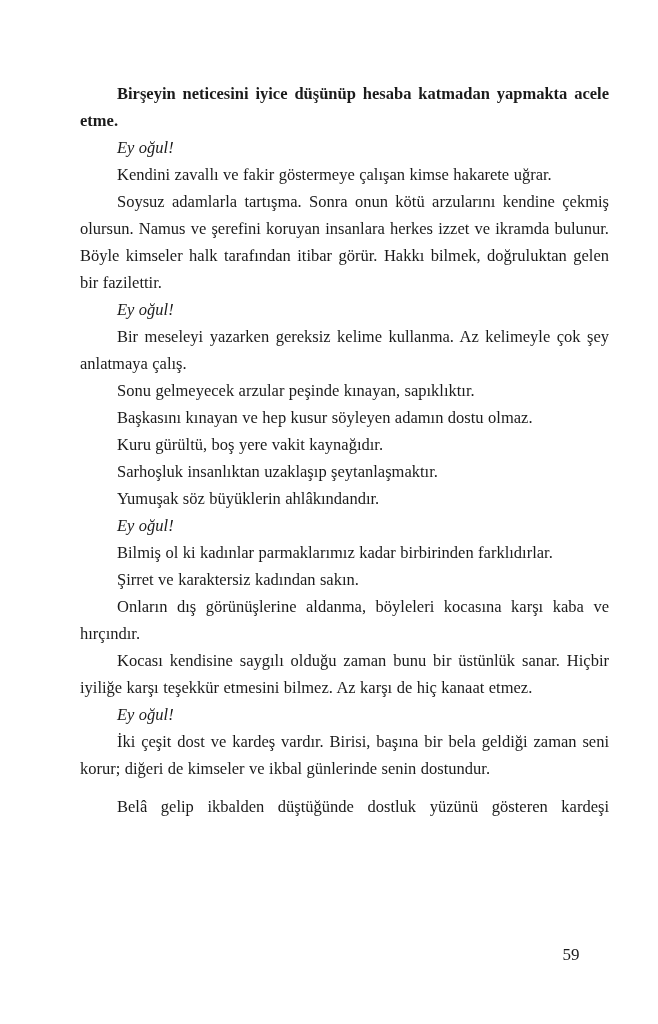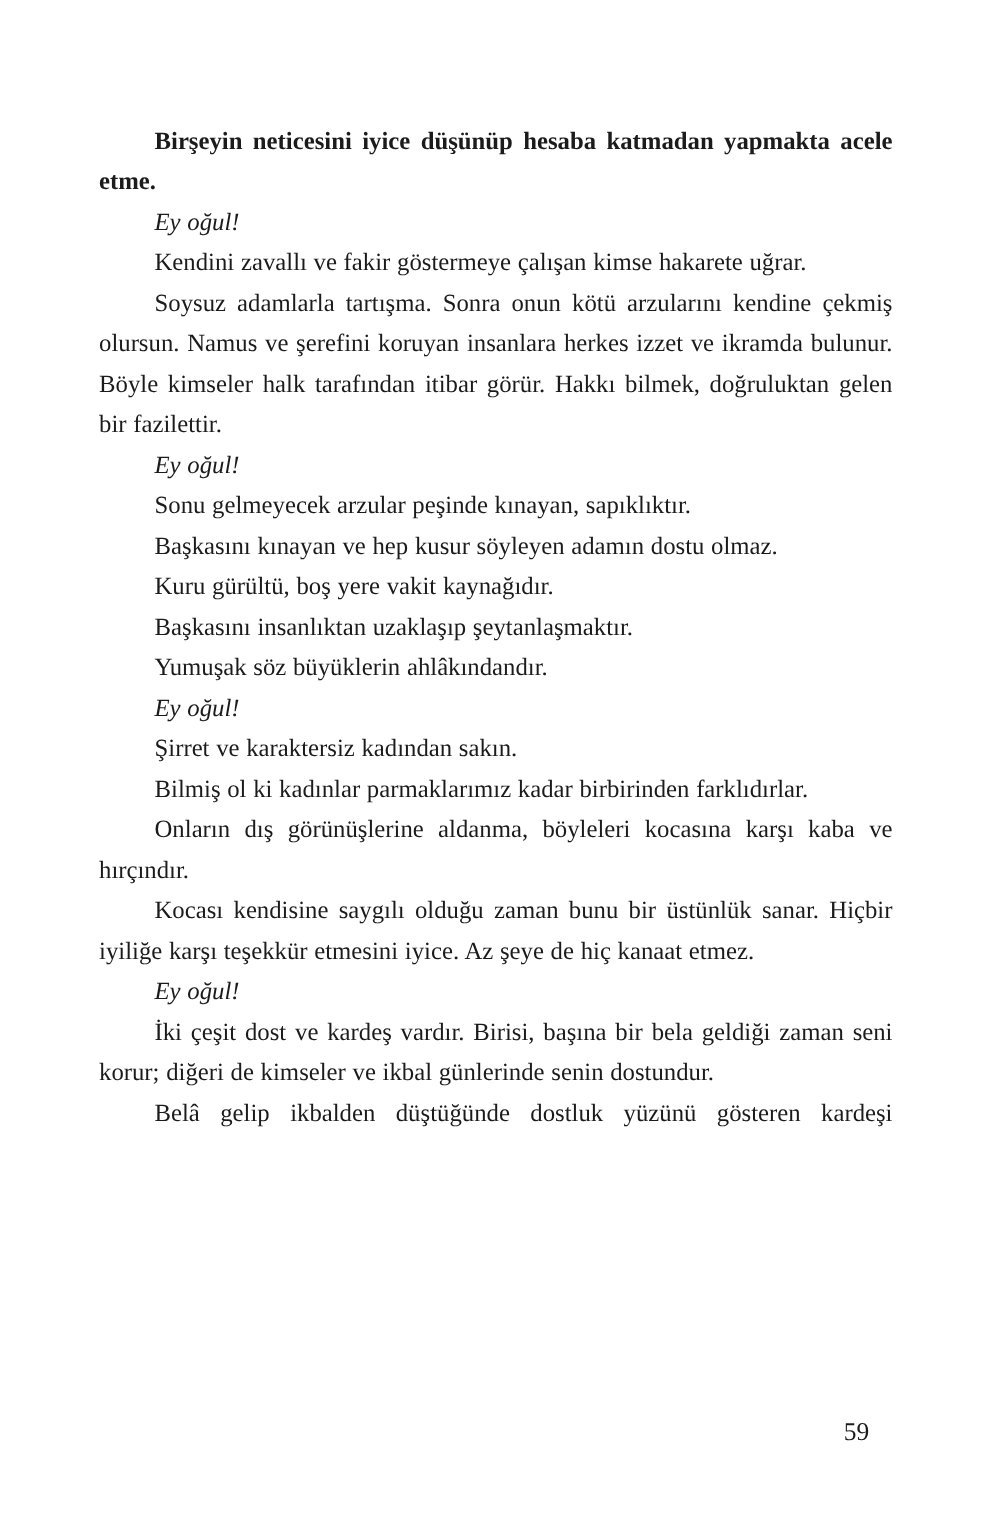--- a/index.html
+++ b/index.html
@@ -15,37 +15,37 @@
     font-family: "Liberation Serif", "DejaVu Serif", serif;
     color: #1b1b1b;
   }
   .page {
     position: absolute;
     inset: 0;
     background: #ffffff;
   }
   .text-block {
     position: absolute;
-    left: 66px;
+    left: 80px;
     top: 80px;
     width: 529px;
   }
   .para {
     margin: 0;
     font-size: 16.5px;
     line-height: 27px;
     text-align: justify;
     text-indent: 37px;
     hyphens: auto;
     -webkit-hyphens: auto;
     word-spacing: 0.02em;
   }
   .para.bold { font-weight: bold; }
   .para.italic { font-style: italic; }
-  .para.justify-last { text-align-last: justify; }
+  .para.justify-last { text-align-last: justify; margin-top: 11px; }
   .page-number {
     position: absolute;
     top: 943px;
     left: 548px;
     width: 46px;
     text-align: center;
     font-size: 17px;
     line-height: 24px;
   }
 </style>
@@ -53,28 +53,29 @@
 <body>
 
 <div class="page">
   <div class="text-block">
 
   <p class="para bold">Birşeyin neticesini iyice düşünüp hesaba katmadan yapmakta acele etme.</p>
       <p class="para italic">Ey oğul!</p>
       <p class="para ">Kendini zavallı ve fakir göstermeye çalışan kimse hakarete uğrar.</p>
       <p class="para ">Soysuz adamlarla tartışma. Sonra onun kötü arzularını kendine çekmiş olursun. Namus ve şerefini koruyan insanlara herkes izzet ve ikramda bulunur. Böyle kimseler halk tarafından itibar görür. Hakkı bilmek, doğruluktan gelen bir fazilettir.</p>
       <p class="para italic">Ey oğul!</p>
+      <p class="para ">Bir meseleyi yazarken gereksiz kelime kullanma. Az kelimeyle çok şey anlatmaya çalış.</p>
       <p class="para ">Sonu gelmeyecek arzular peşinde kınayan, sapıklıktır.</p>
       <p class="para ">Başkasını kınayan ve hep kusur söyleyen adamın dostu olmaz.</p>
       <p class="para ">Kuru gürültü, boş yere vakit kaynağıdır.</p>
-      <p class="para ">Başkasını insanlıktan uzaklaşıp şeytanlaşmaktır.</p>
+      <p class="para ">Sarhoşluk insanlıktan uzaklaşıp şeytanlaşmaktır.</p>
       <p class="para ">Yumuşak söz büyüklerin ahlâkındandır.</p>
       <p class="para italic">Ey oğul!</p>
+      <p class="para ">Bilmiş ol ki kadınlar parmaklarımız kadar birbirinden farklıdırlar.</p>
       <p class="para ">Şirret ve karaktersiz kadından sakın.</p>
-      <p class="para ">Bilmiş ol ki kadınlar parmaklarımız kadar birbirinden farklıdırlar.</p>
       <p class="para ">Onların dış görünüşlerine aldanma, böyleleri kocasına karşı kaba ve hırçındır.</p>
-      <p class="para ">Kocası kendisine saygılı olduğu zaman bunu bir üstünlük sanar. Hiçbir iyiliğe karşı teşekkür etmesini iyice. Az şeye de hiç kanaat etmez.</p>
+      <p class="para ">Kocası kendisine saygılı olduğu zaman bunu bir üstünlük sanar. Hiçbir iyiliğe karşı teşekkür etmesini bilmez. Az karşı de hiç kanaat etmez.</p>
       <p class="para italic">Ey oğul!</p>
       <p class="para ">İki çeşit dost ve kardeş vardır. Birisi, başına bir bela geldiği zaman seni korur; diğeri de kimseler ve ikbal günlerinde senin dostundur.</p>
       <p class="para  justify-last">Belâ gelip ikbalden düştüğünde dostluk yüzünü gösteren kardeşi</p>
     </div>
   <div class="page-number">59</div>
 </div>
 
 </body></html>

